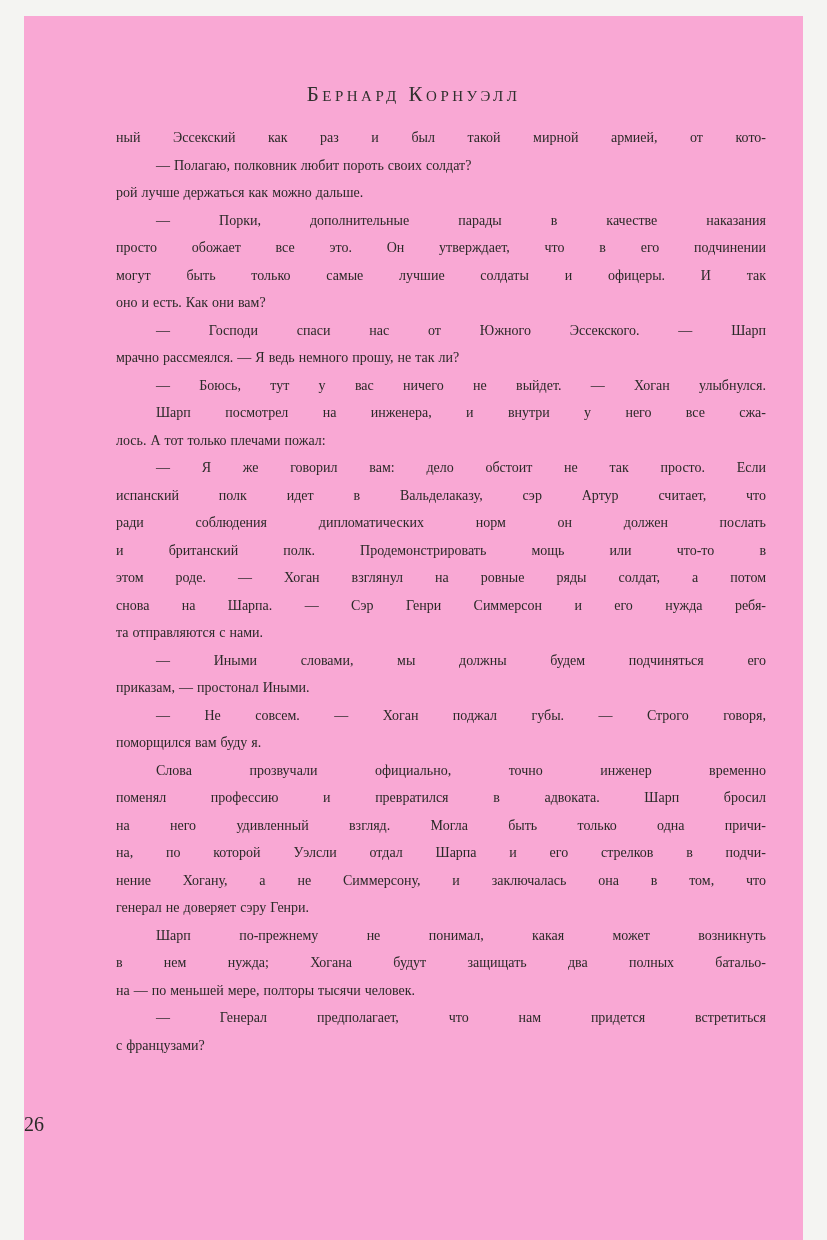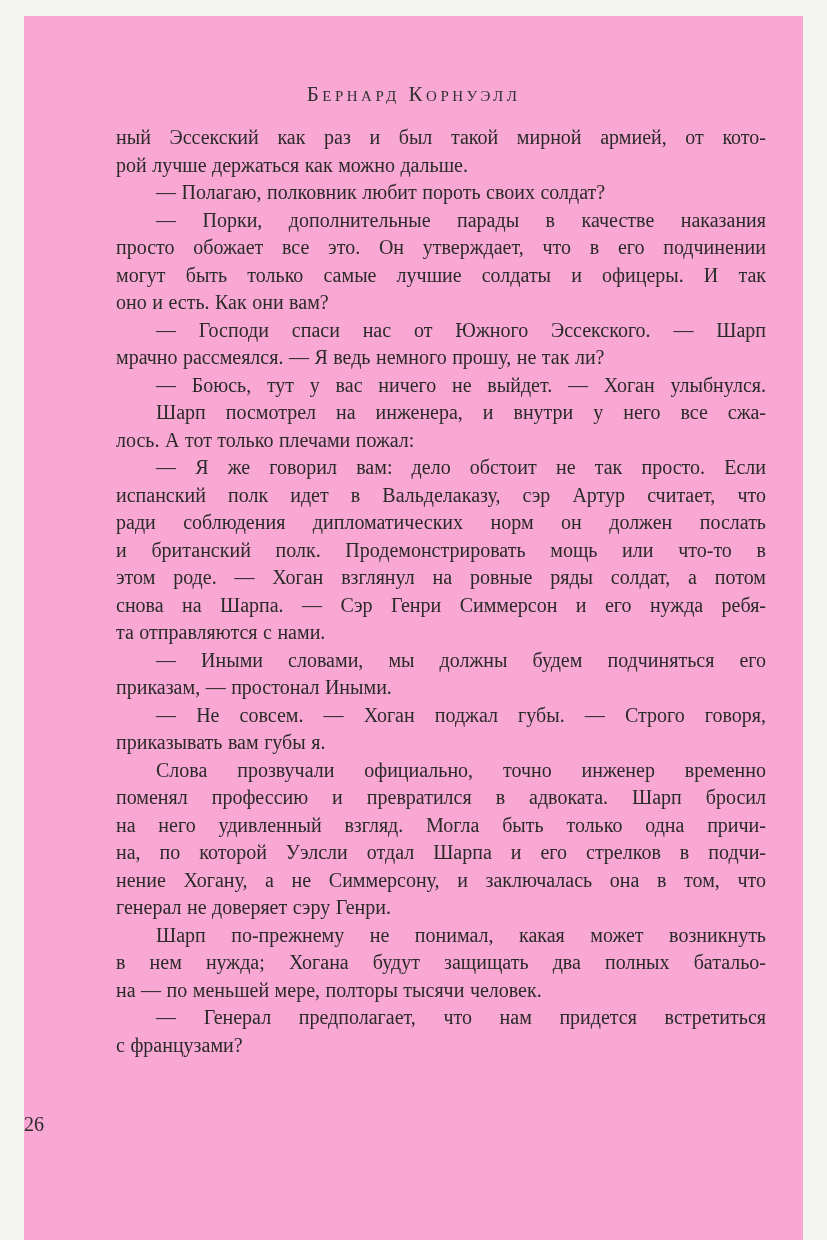--- a/index.html
+++ b/index.html
@@ -28,21 +28,21 @@
     letter-spacing: 3.5px;
     color: #30302e;
   }
   .text-block {
     position: absolute;
     top: 108px;
     left: 92px;
     width: 650px;
   }
   .line {
-    font-size: 20px;
+    font-size: 14px;
     line-height: 27.5px;
     height: 27.5px;
     white-space: normal;
     overflow: hidden;
     text-align: justify;
     text-align-last: left;
     word-spacing: 0.5px;
   }
   .line.fill {
     text-align-last: justify;
@@ -60,42 +60,42 @@
   }
 </style>
 </head>
 <body>
 
 <div class="page">
   <div class="running-head">Бернард Корнуэлл</div>
 
   <div class="text-block">
       <div class="line fill">ный Эссекский как раз и был такой мирной армией, от кото-</div>
+      <div class="line indent">— Полагаю, полковник любит пороть своих солдат?</div>
       <div class="line">рой лучше держаться как можно дальше.</div>
-      <div class="line indent">— Полагаю, полковник любит пороть своих солдат?</div>
       <div class="line indent fill">— Порки, дополнительные парады в качестве наказания</div>
       <div class="line fill">просто обожает все это. Он утверждает, что в его подчинении</div>
       <div class="line fill">могут быть только самые лучшие солдаты и офицеры. И так</div>
       <div class="line">оно и есть. Как они вам?</div>
       <div class="line indent fill">— Господи спаси нас от Южного Эссекского. — Шарп</div>
       <div class="line">мрачно рассмеялся. — Я ведь немного прошу, не так ли?</div>
       <div class="line indent fill">— Боюсь, тут у вас ничего не выйдет. — Хоган улыбнулся.</div>
       <div class="line indent fill">Шарп посмотрел на инженера, и внутри у него все сжа-</div>
       <div class="line">лось. А тот только плечами пожал:</div>
       <div class="line indent fill">— Я же говорил вам: дело обстоит не так просто. Если</div>
       <div class="line fill">испанский полк идет в Вальделаказу, сэр Артур считает, что</div>
       <div class="line fill">ради соблюдения дипломатических норм он должен послать</div>
       <div class="line fill">и британский полк. Продемонстрировать мощь или что-то в</div>
       <div class="line fill">этом роде. — Хоган взглянул на ровные ряды солдат, а потом</div>
       <div class="line fill">снова на Шарпа. — Сэр Генри Симмерсон и его нужда ребя-</div>
       <div class="line">та отправляются с нами.</div>
       <div class="line indent fill">— Иными словами, мы должны будем подчиняться его</div>
       <div class="line">приказам, — простонал Иными.</div>
       <div class="line indent fill">— Не совсем. — Хоган поджал губы. — Строго говоря,</div>
-      <div class="line">приказывать вам губы я.</div>
+      <div class="line">поморщился вам буду я.</div>
       <div class="line indent fill">Слова прозвучали официально, точно инженер временно</div>
       <div class="line fill">поменял профессию и превратился в адвоката. Шарп бросил</div>
       <div class="line fill">на него удивленный взгляд. Могла быть только одна причи-</div>
       <div class="line fill">на, по которой Уэлсли отдал Шарпа и его стрелков в подчи-</div>
       <div class="line fill">нение Хогану, а не Симмерсону, и заключалась она в том, что</div>
       <div class="line">генерал не доверяет сэру Генри.</div>
       <div class="line indent fill">Шарп по-прежнему не понимал, какая может возникнуть</div>
       <div class="line fill">в нем нужда; Хогана будут защищать два полных батальо-</div>
       <div class="line">на — по меньшей мере, полторы тысячи человек.</div>
       <div class="line indent fill">— Генерал предполагает, что нам придется встретиться</div>

